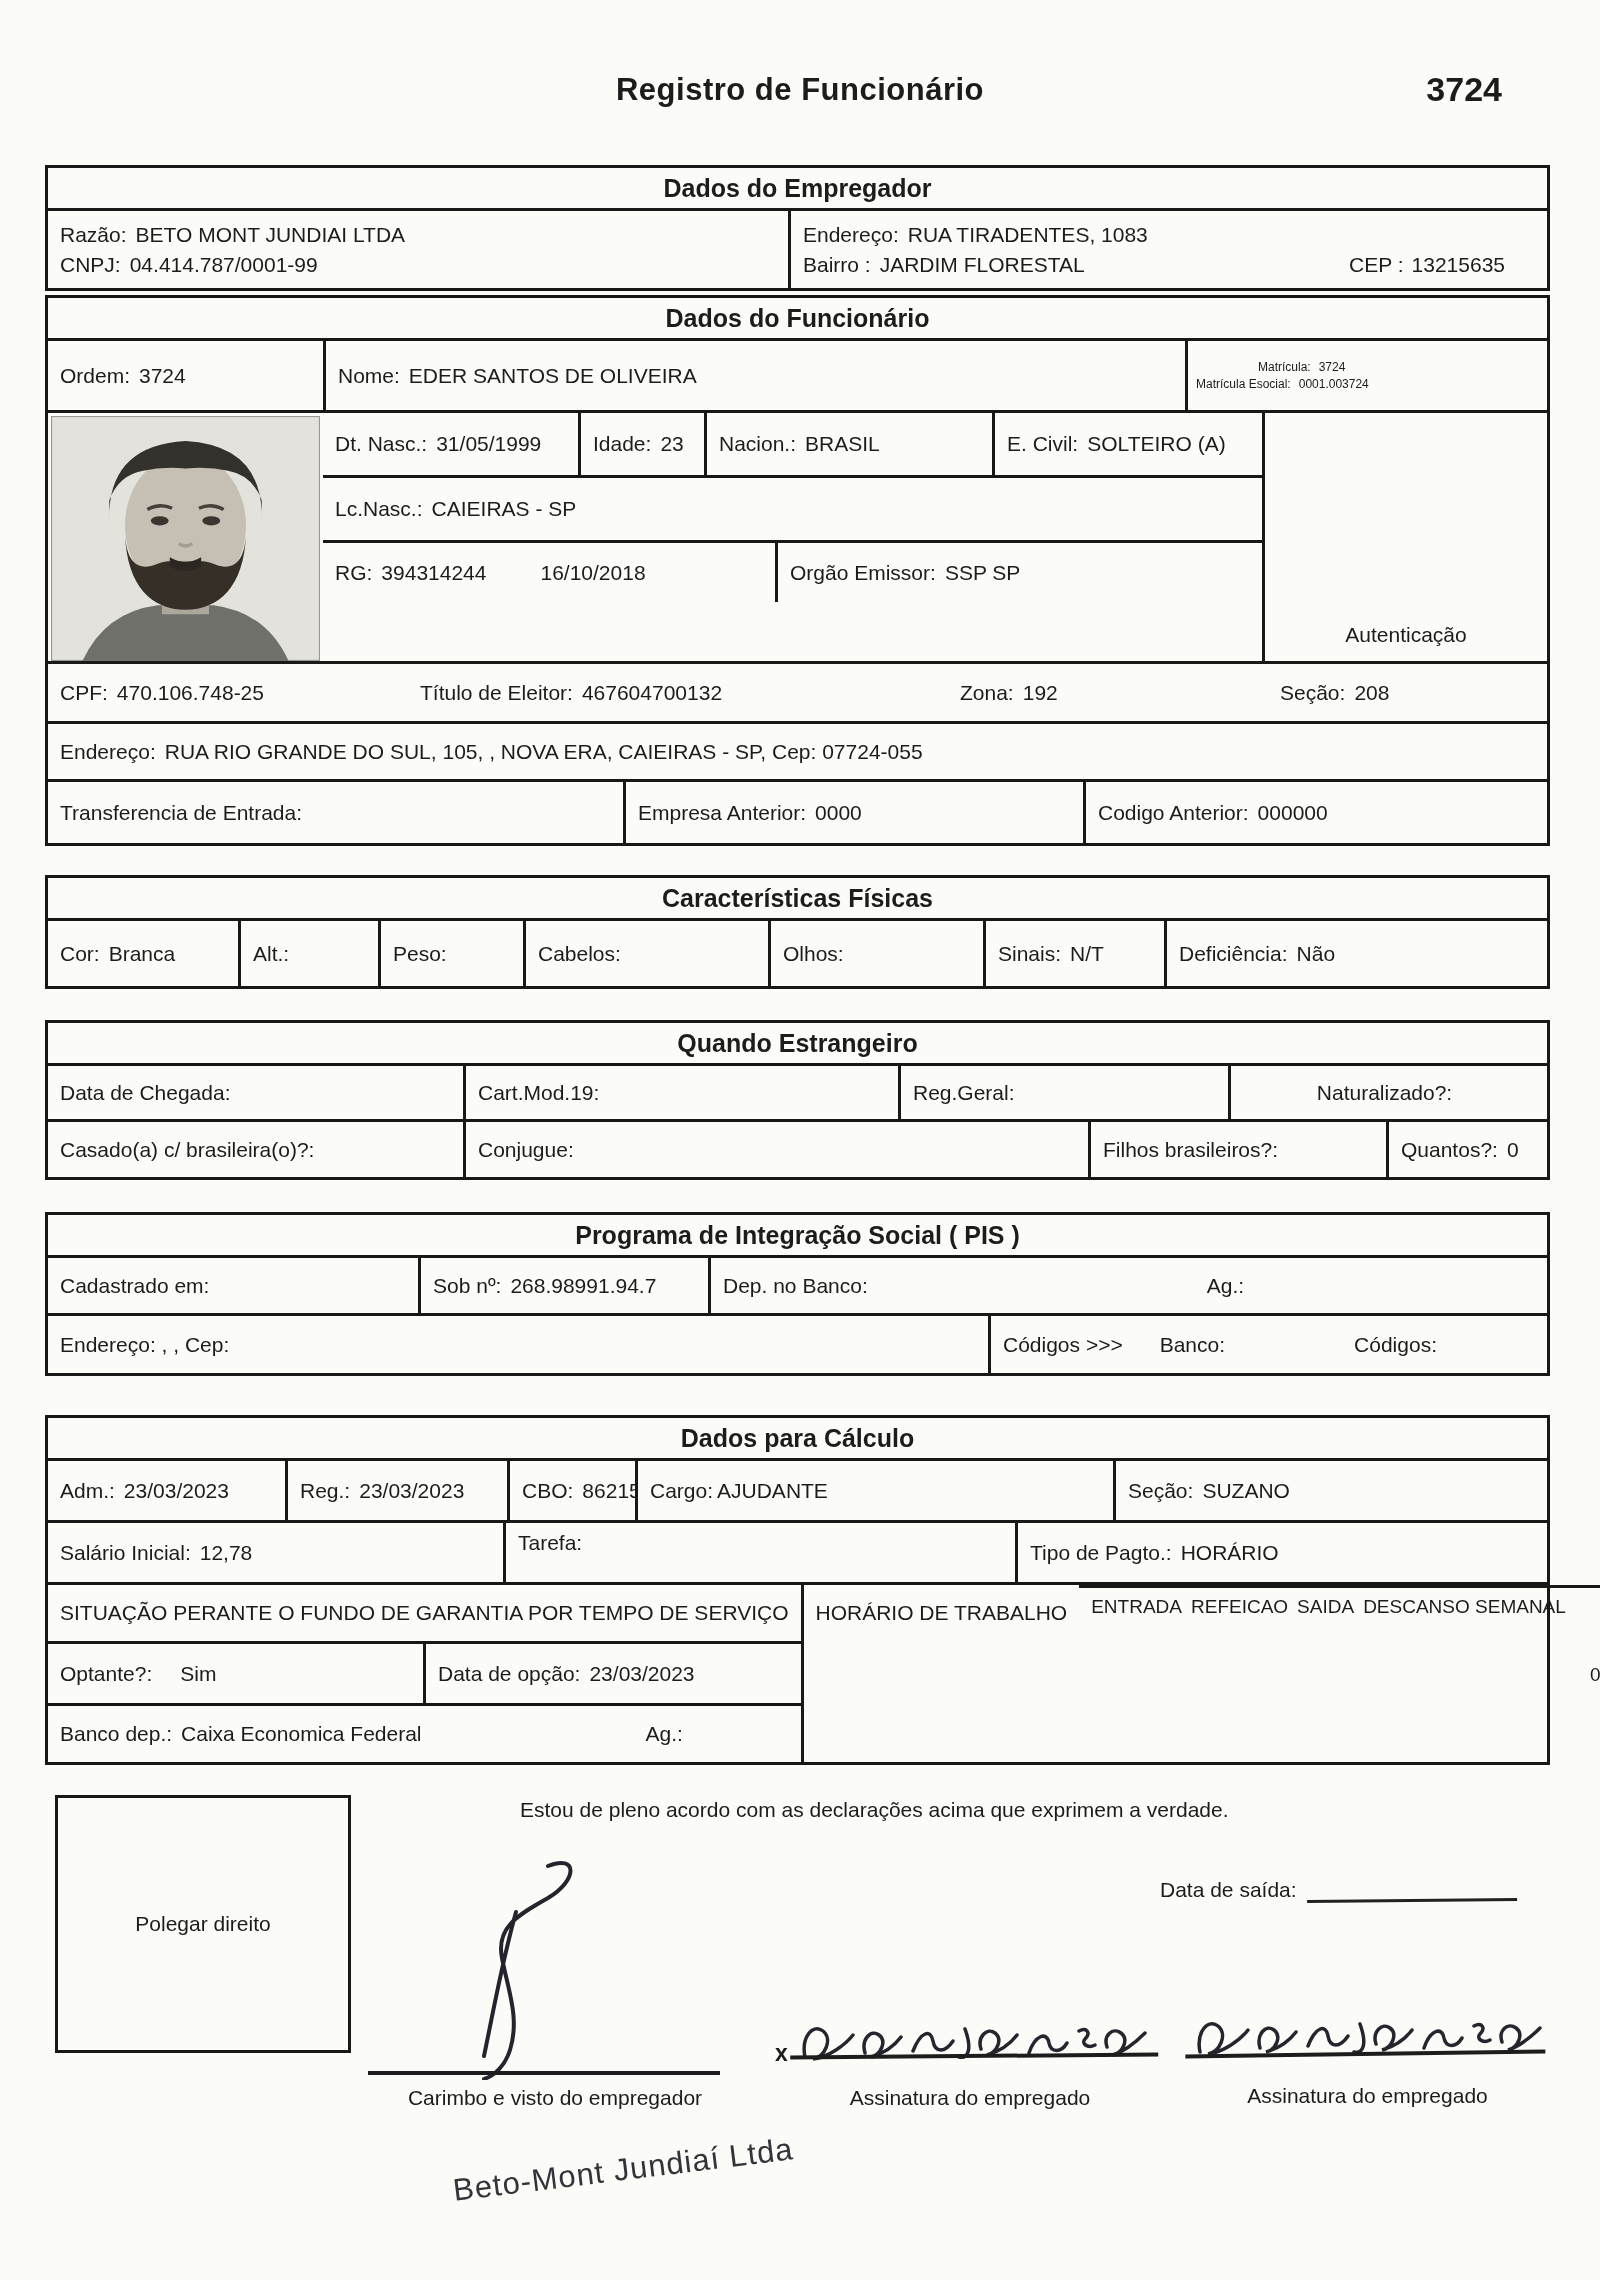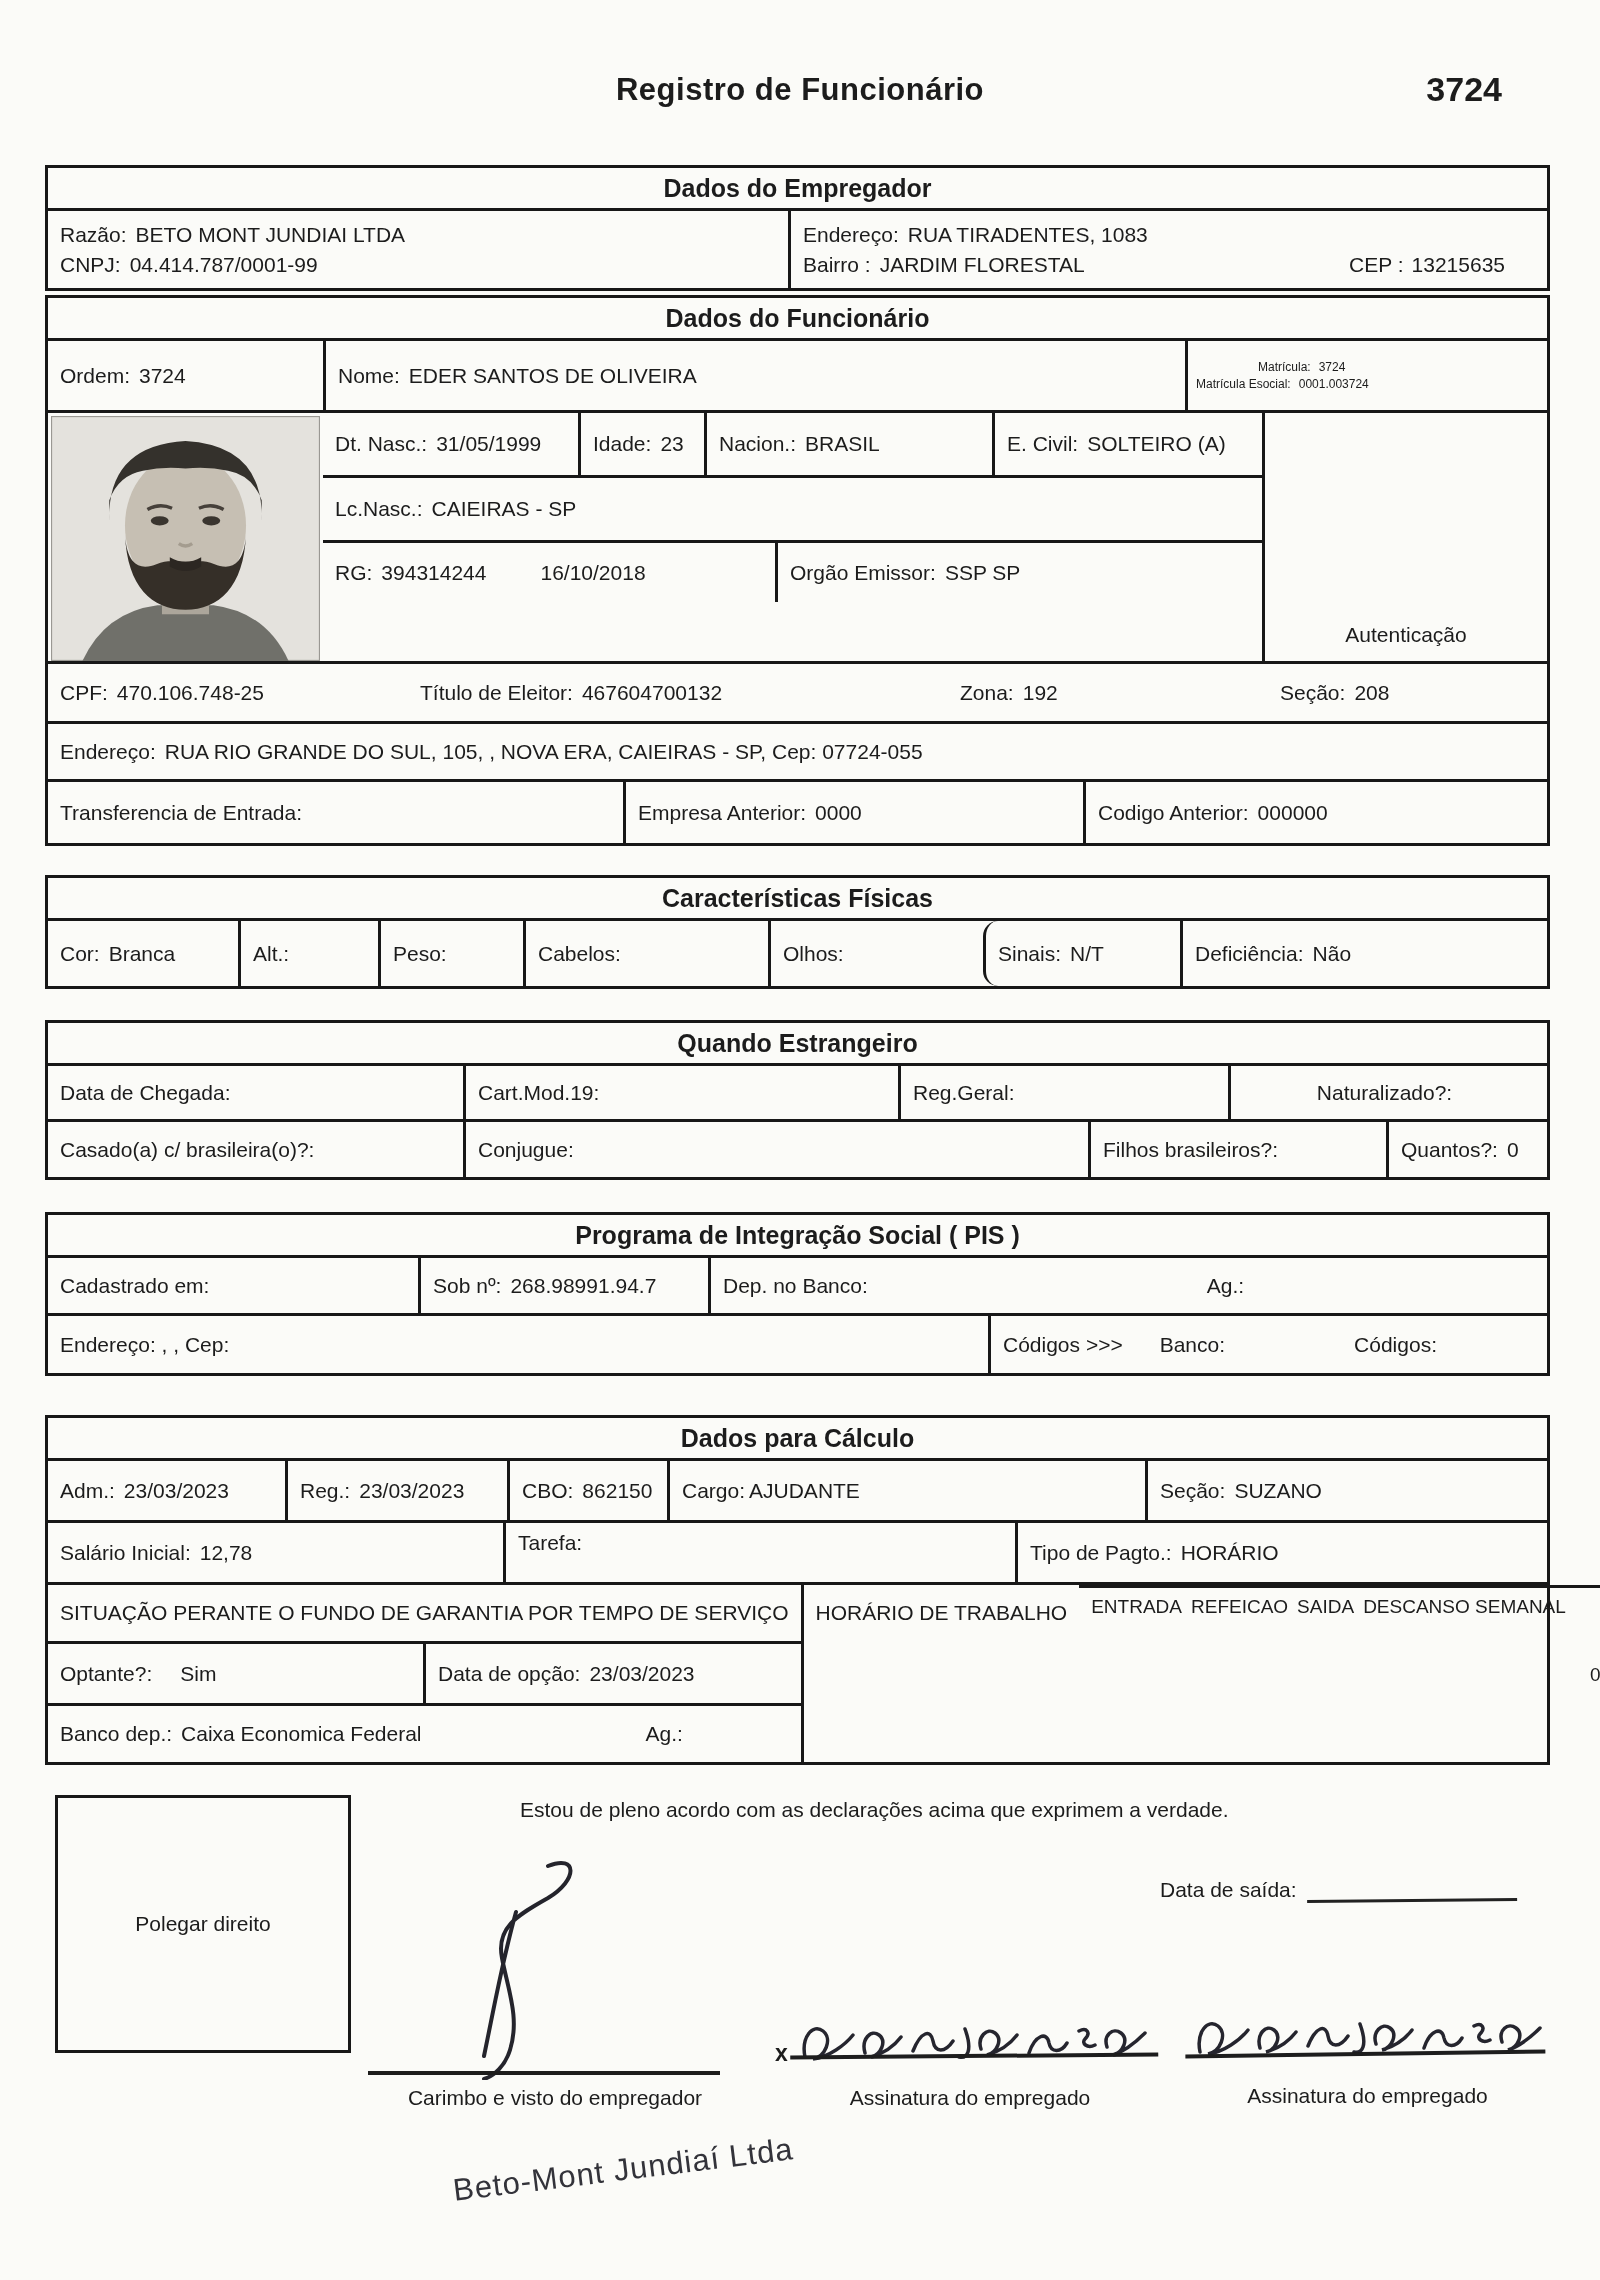--- a/index.html
+++ b/index.html
@@ -243,21 +243,21 @@
       <span></span>
     </div>
     <div class="cell bl" style="width:245px;">
       <span>Cabelos:</span>
       <span></span>
     </div>
     <div class="cell bl" style="width:215px;">
       <span>Olhos:</span>
       <span></span>
     </div>
-    <div class="cell bl" style="width:197px;border-radius:15px;">
+    <div class="cell bl" style="width:181px;">
       <span>Sinais:</span>
       <span>N/T</span>
     </div>
     <div class="cell bl grow">
       <span>Deficiência:</span>
       <span>Não</span>
     </div>
   </div>
 </div>
 
@@ -332,21 +332,21 @@
   <div class="sec-head">Dados para Cálculo</div>
   <div class="frow" style="height:62px;">
     <div class="cell" style="width:237px;">
       <span>Adm.:</span>
       <span>23/03/2023</span>
     </div>
     <div class="cell bl" style="width:222px;">
       <span>Reg.:</span>
       <span>23/03/2023</span>
     </div>
-    <div class="cell bl" style="width:160px;padding-right:10px;">
+    <div class="cell bl" style="width:128px;padding-right:10px;">
       <span>CBO:</span>
       <span>862150</span>
     </div>
     <div class="cell bl" style="width:478px;gap:4px;">
       <span>Cargo:</span>
       <span>AJUDANTE</span>
     </div>
     <div class="cell bl grow">
       <span>Seção:</span>
       <span>SUZANO</span>

